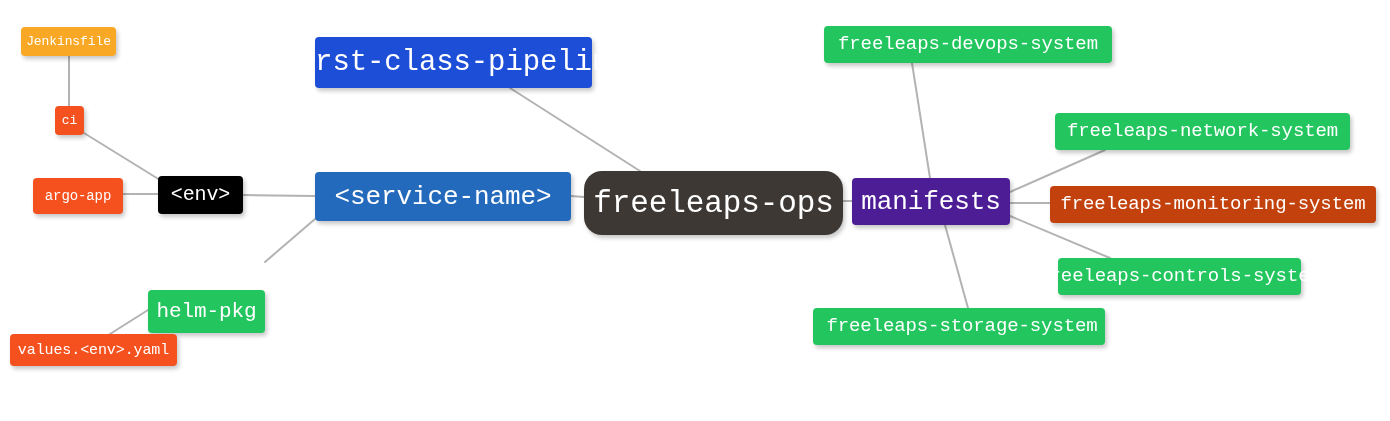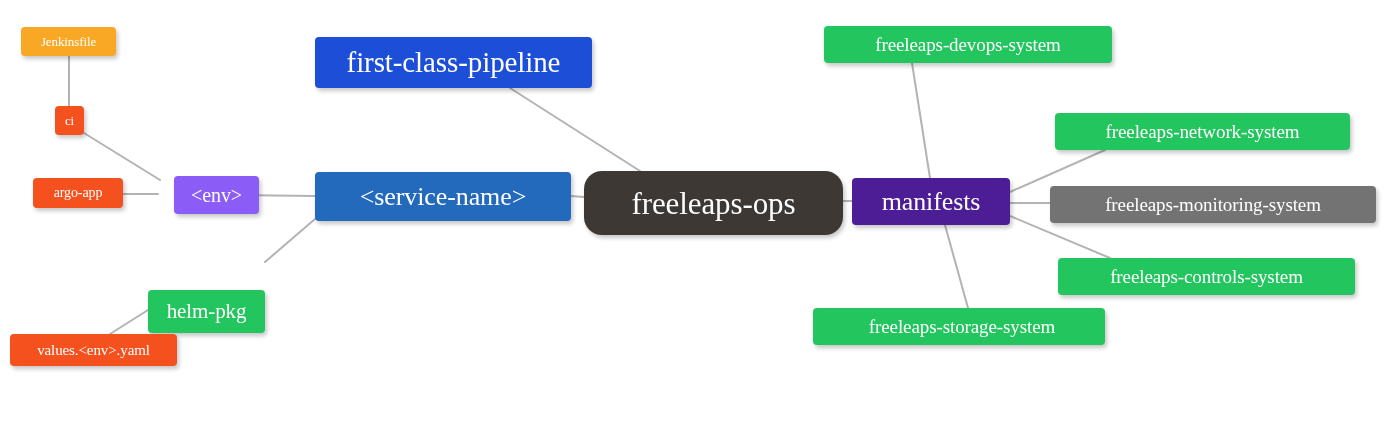--- a/index.html
+++ b/index.html
@@ -6,21 +6,21 @@
     margin: 0;
     padding: 0;
     background: #ffffff;
   }
   #canvas {
     position: relative;
     width: 1390px;
     height: 421px;
     background: #ffffff;
     overflow: hidden;
-    font-family: Liberation Serif, serif;
+    font-family: Liberation Mono, monospace;
   }
   #edge-layer {
     position: absolute;
     left: 0;
     top: 0;
     width: 1390px;
     height: 421px;
     pointer-events: none;
   }
   .node {
@@ -61,24 +61,24 @@
       <line x1="1010" y1="216" x2="1110" y2="258" stroke="#b3b3b3" stroke-width="2" stroke-linecap="round"></line>
       <line x1="945" y1="225" x2="968" y2="308" stroke="#b3b3b3" stroke-width="2" stroke-linecap="round"></line>
     </svg>
   <div id="node-layer">
       <div class="node" style="left: 21px; top: 27px; width: 95px; height: 29px; background: rgb(249, 168, 37); font-size: 13px;">
         <span class="node-label">Jenkinsfile</span>
       </div>
       <div class="node" style="left: 55px; top: 106px; width: 29px; height: 29px; background: rgb(244, 81, 30); font-size: 13px; text-align: right;">
         <span class="node-label">ci</span>
       </div>
-      <div class="node" style="left: 33px; top: 178px; width: 90px; height: 30px; background: rgb(244, 81, 30); font-size: 14px;">
+      <div class="node" style="left: 33px; top: 178px; width: 90px; height: 36px; background: rgb(244, 81, 30); font-size: 14px;">
         <span class="node-label">argo-app</span>
       </div>
-      <div class="node" style="left: 174px; top: 176px; width: 85px; height: 38px; background: #8b5cf6; font-size: 20px;">
+      <div class="node" style="left: 158px; top: 176px; width: 85px; height: 38px; background: #000000; font-size: 20px;">
         <span class="node-label">&lt;env&gt;</span>
       </div>
       <div class="node" style="left: 148px; top: 255px; width: 117px; height: 43px; background: rgb(34, 197, 94); font-size: 21px; margin-top: 35px;">
         <span class="node-label">helm-pkg</span>
       </div>
       <div class="node" style="left: 10px; top: 334px; width: 167px; height: 32px; background: rgb(244, 81, 30); font-size: 15px;">
         <span class="node-label">values.&lt;env&gt;.yaml</span>
       </div>
       <div class="node" style="left: 315px; top: 37px; width: 277px; height: 51px; background: #1d4ed8; font-size: 29px;">
         <span class="node-label">first-class-pipeline</span>
@@ -91,23 +91,23 @@
       </div>
       <div class="node" style="left: 852px; top: 178px; width: 158px; height: 47px; background: #4c1d95; font-size: 26px;">
         <span class="node-label">manifests</span>
       </div>
       <div class="node" style="left: 800px; top: 26px; width: 288px; height: 37px; background: rgb(34, 197, 94); font-size: 19px; margin-left: 24px;">
         <span class="node-label">freeleaps-devops-system</span>
       </div>
       <div class="node" style="left: 1055px; top: 113px; width: 295px; height: 37px; background: rgb(34, 197, 94); font-size: 19px;">
         <span class="node-label">freeleaps-network-system</span>
       </div>
-      <div class="node" style="left: 1050px; top: 186px; width: 326px; height: 37px; background: #737373; font-size: 19px;">
+      <div class="node" style="left: 1050px; top: 186px; width: 326px; height: 37px; background: #c2410c; font-size: 19px;">
         <span class="node-label">freeleaps-monitoring-system</span>
       </div>
-      <div class="node" style="left: 1058px; top: 258px; width: 297px; height: 37px; background: rgb(34, 197, 94); font-size: 19px;">
+      <div class="node" style="left: 1058px; top: 258px; width: 243px; height: 37px; background: rgb(34, 197, 94); font-size: 19px;">
         <span class="node-label">freeleaps-controls-system</span>
       </div>
       <div class="node" style="left: 813px; top: 308px; width: 292px; height: 37px; background: rgb(34, 197, 94); font-size: 19px; padding-left: 6px;">
         <span class="node-label">freeleaps-storage-system</span>
       </div>
     </div>
 </div>
 
 </body></html>

